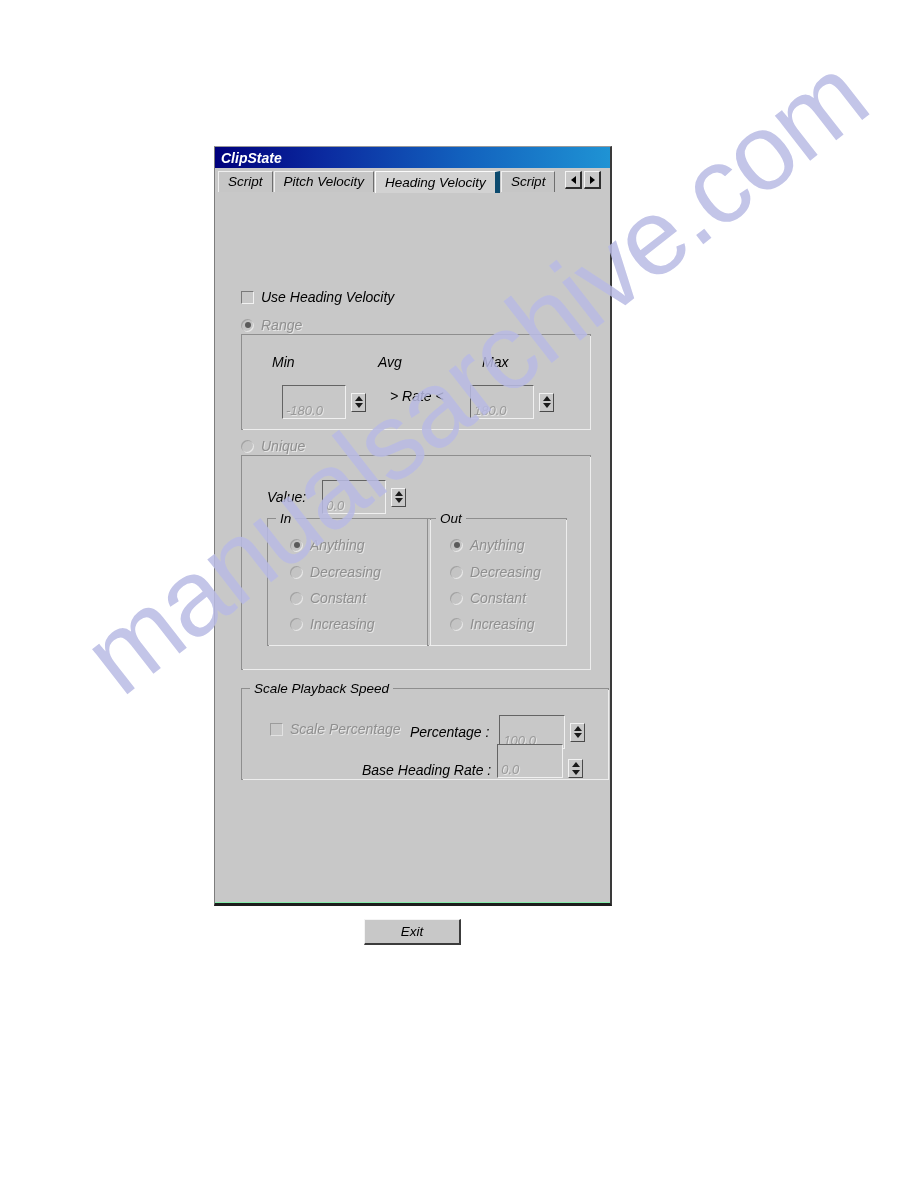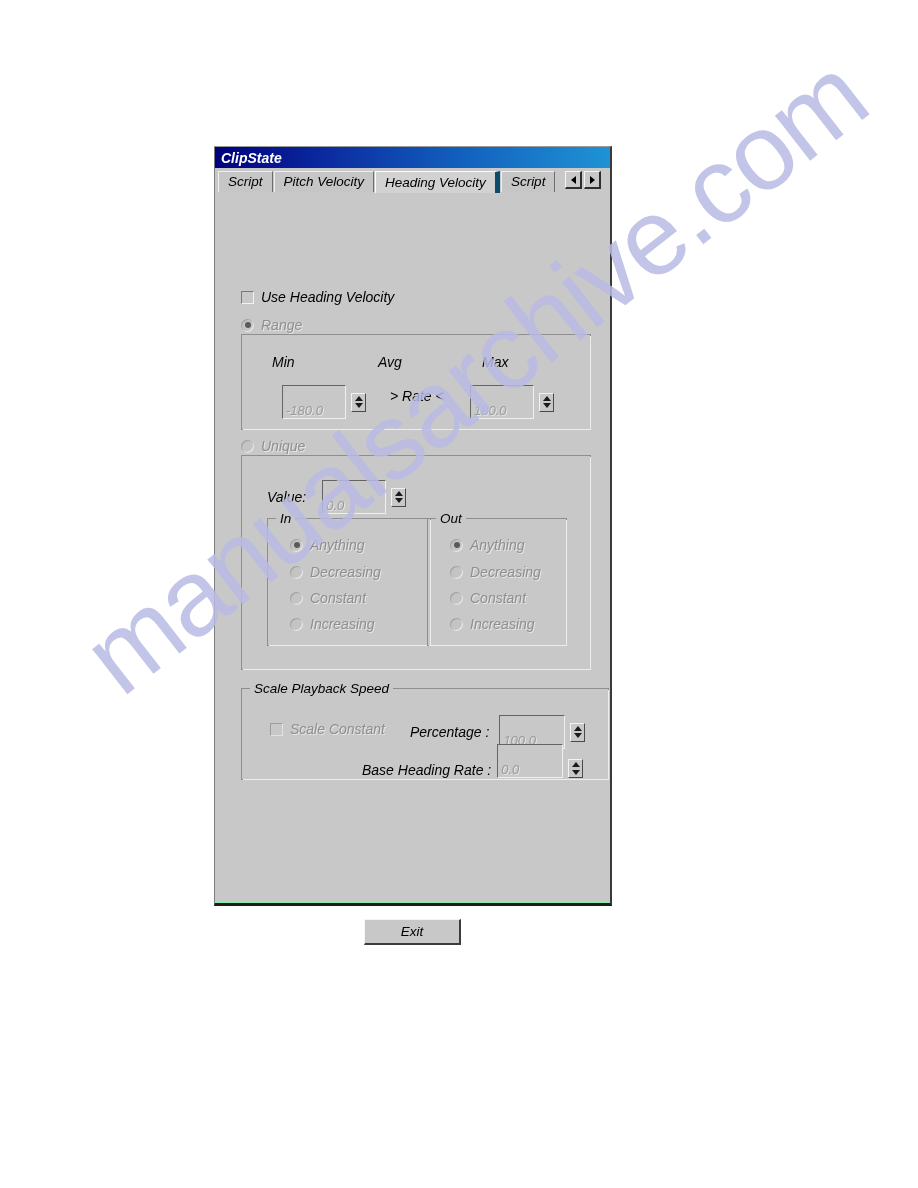--- a/index.html
+++ b/index.html
@@ -395,21 +395,21 @@
           <span class="lbl disabled">Increasing</span>
         </div>
       </div>
     </div>
 
     <div class="group" style="left:26px; top:494px; width:368px; height:92px;">
       <span class="group-title">Scale Playback Speed</span>
 
       <div class="cbrow" style="left:28px; top:32px;">
         <span class="checkbox disabled"></span>
-        <span class="lbl disabled">Scale Constant</span>
+        <span class="lbl disabled">Scale Percentage</span>
       </div>
 
       <div class="abs field" style="left:168px; top:26px;">
         <span class="lbl" style="margin-right:10px;">Percentage :</span>
         <span class="input" style="width:66px;">100.0</span>
         <span class="updown">
           <span class="tri-up"></span>
           <span class="tri-down"></span>
         </span>
       </div>

